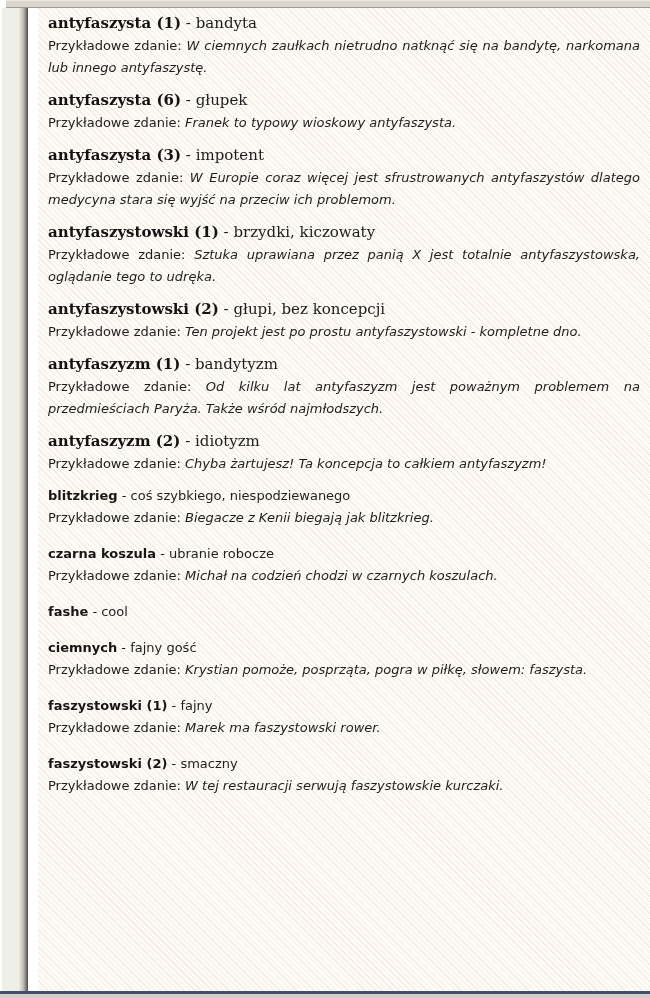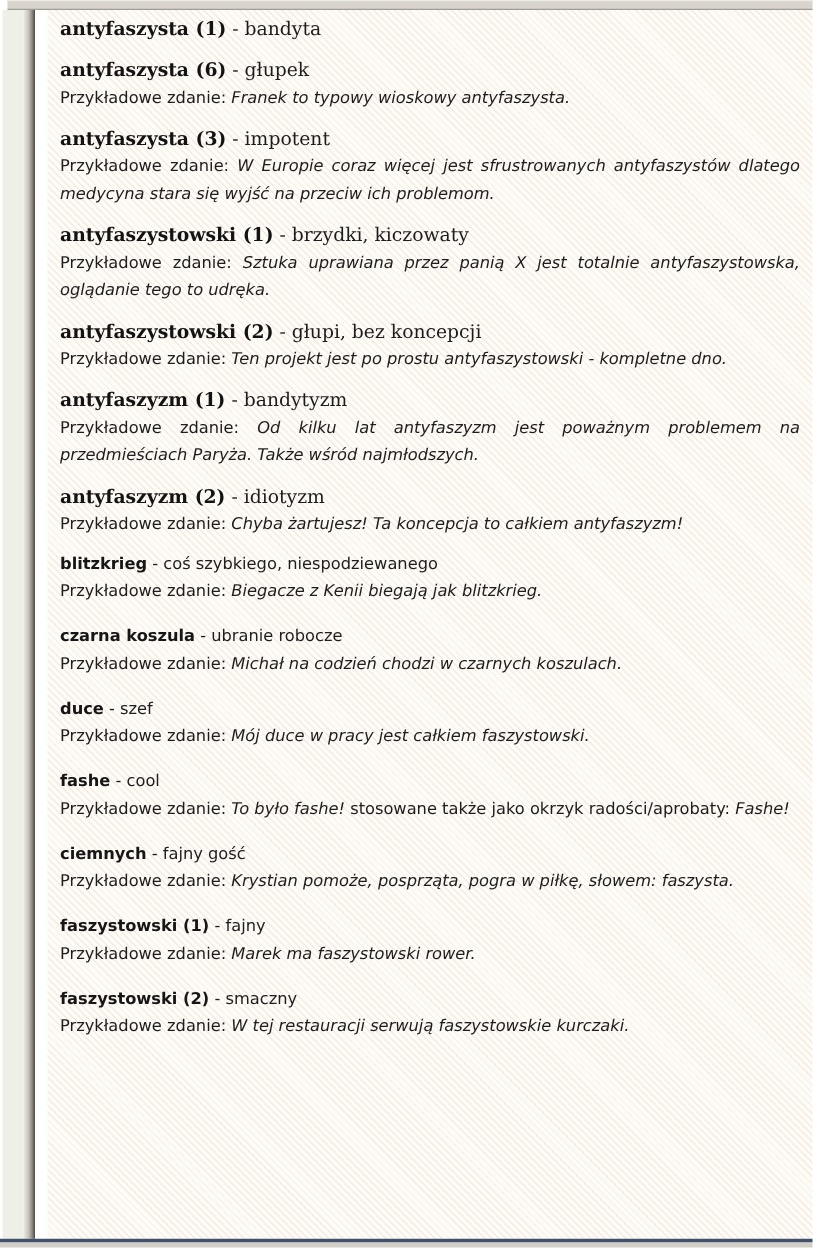--- a/index.html
+++ b/index.html
@@ -70,20 +70,21 @@
 </head>
 <body>
 
 <div class="top-bar" style="background: rgb(217, 213, 205);"></div>
 <div class="left-track" style="background: rgb(238, 240, 232);"></div>
 <div class="left-edge"></div>
 
 <div class="content" id="content">
     <div class="entry serif">
       <div class="header"><span class="term">antyfaszysta (1)</span> - <span class="definition">bandyta</span></div>
+      <div class="example"><span class="label">Przykładowe zdanie: </span><span class="seg-italic">W ciemnych zaułkach nietrudno natknąć się na bandytę, narkomana lub innego antyfaszystę.</span></div>
     </div>
     <div class="entry serif">
       <div class="header"><span class="term">antyfaszysta (6)</span> - <span class="definition">głupek</span></div>
       <div class="example"><span class="label">Przykładowe zdanie: </span><span class="seg-italic">Franek to typowy wioskowy antyfaszysta.</span></div>
     </div>
     <div class="entry serif">
       <div class="header"><span class="term">antyfaszysta (3)</span> - <span class="definition">impotent</span></div>
       <div class="example"><span class="label">Przykładowe zdanie: </span><span class="seg-italic">W Europie coraz więcej jest sfrustrowanych antyfaszystów dlatego medycyna stara się wyjść na przeciw ich problemom.</span></div>
     </div>
     <div class="entry serif">
@@ -104,26 +105,21 @@
     </div>
     <div class="entry sans">
       <div class="header"><span class="term">blitzkrieg</span> - <span class="definition">coś szybkiego, niespodziewanego</span></div>
       <div class="example"><span class="label">Przykładowe zdanie: </span><span class="seg-italic">Biegacze z Kenii biegają jak blitzkrieg.</span></div>
     </div>
     <div class="entry sans">
       <div class="header"><span class="term">czarna koszula</span> - <span class="definition">ubranie robocze</span></div>
       <div class="example"><span class="label">Przykładowe zdanie: </span><span class="seg-italic">Michał na codzień chodzi w czarnych koszulach.</span></div>
     </div>
     <div class="entry sans">
-      <div class="header"><span class="term">duce</span> - <span class="definition">szef</span></div>
-      <div class="example"><span class="label">Przykładowe zdanie: </span><span class="seg-italic">Mój duce w pracy jest całkiem faszystowski.</span></div>
-    </div>
-    <div class="entry sans">
       <div class="header"><span class="term">fashe</span> - <span class="definition">cool</span></div>
-      <div class="example"><span class="label">Przykładowe zdanie: </span><span class="seg-italic">To było fashe!</span><span class="seg-regular"> stosowane także jako okrzyk radości/aprobaty: </span><span class="seg-italic">Fashe!</span></div>
     </div>
     <div class="entry sans">
       <div class="header"><span class="term">ciemnych</span> - <span class="definition">fajny gość</span></div>
       <div class="example"><span class="label">Przykładowe zdanie: </span><span class="seg-italic">Krystian pomoże, posprząta, pogra w piłkę, słowem: faszysta.</span></div>
     </div>
     <div class="entry sans">
       <div class="header"><span class="term">faszystowski (1)</span> - <span class="definition">fajny</span></div>
       <div class="example"><span class="label">Przykładowe zdanie: </span><span class="seg-italic">Marek ma faszystowski rower.</span></div>
     </div>
     <div class="entry sans">

